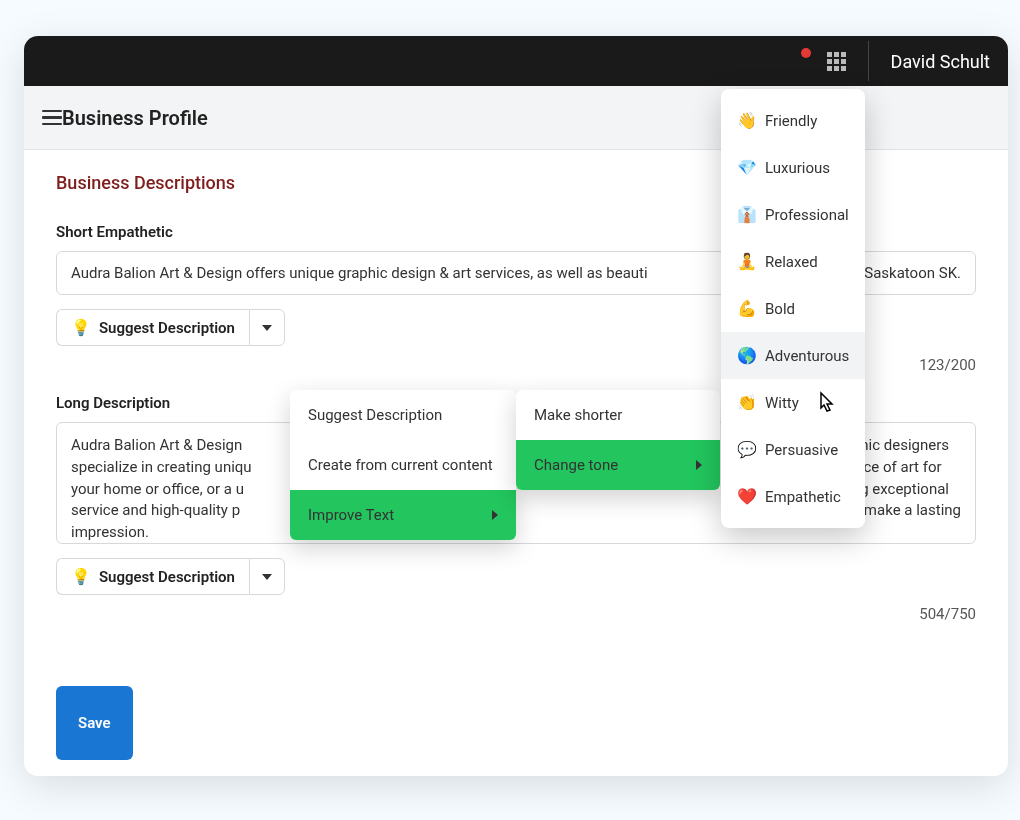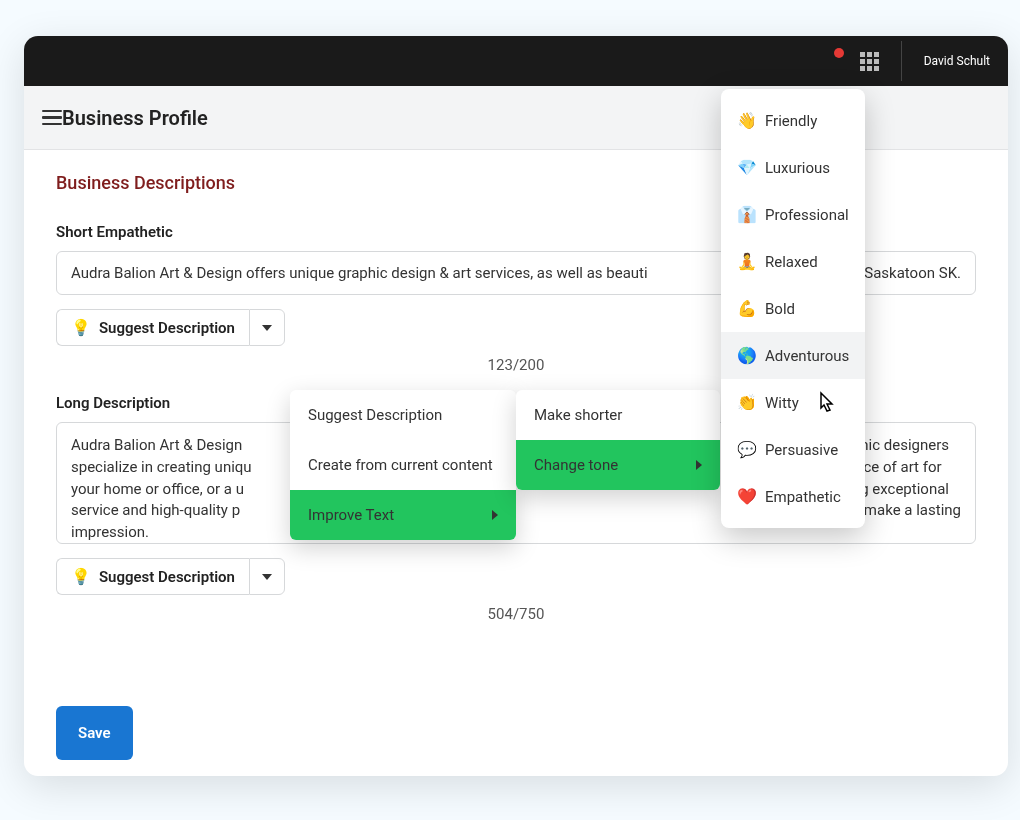--- a/index.html
+++ b/index.html
@@ -1,40 +1,40 @@
 <!DOCTYPE html>
 <html><head>
 <meta charset="utf-8">
 <style>
 * { box-sizing: border-box; margin: 0; padding: 0; font-family: -apple-system, BlinkMacSystemFont, "Segoe UI", Roboto, Arial, sans-serif; }
 html, body { width: 1020px; height: 820px; background: #f5fbff; overflow: hidden; }
 .app-window { position: absolute; left: 24px; top: 36px; width: 984px; height: 740px; background: #fff; border-radius: 14px; box-shadow: 0 10px 40px rgba(0,0,0,0.12); overflow: hidden; }
-.top-bar { height: 50px; background: #1a1a1a; display: flex; align-items: center; justify-content: flex-end; color: #fff; font-size: 12px; padding: 0 18px; gap: 22px; }
+.top-bar { height: 50px; background: #1a1a1a; display: flex; align-items: center; justify-content: flex-end; color: #fff; font-size: 18px; padding: 0 18px; gap: 22px; }
 .top-bar-apps-icon { display: grid; grid-template-columns: repeat(3,5px); grid-template-rows: repeat(3,5px); gap: 2px; }
 .top-bar-apps-icon span { background:#bbb; width:5px; height:5px; }
 .top-bar-divider { width:1px; height:40px; background:#444; }
 .top-bar-notif { position:relative; width:14px; height:14px; }
 .top-bar-notif .dot { position:absolute; top:-6px; right:-6px; width:10px; height:10px; background:#e53935; border-radius:50%; }
 .sub-header { height: 64px; background:#f3f4f5; border-bottom:1px solid #e2e3e5; display:flex; align-items:center; padding:0 18px; }
 .hamburger-icon { display:flex; flex-direction:column; gap:4px; cursor:pointer; }
 .hamburger-icon span { display:block; width:20px; height:2.5px; background:#333; border-radius:1px; }
 .page-title { font-size:20px; font-weight:600; color:#222; }
 .content { padding: 22px 32px 24px 32px; position:relative; height: calc(100% - 114px); }
 .section-heading { font-size:18px; color:#7f1d1d; font-weight:500; margin-bottom:30px; }
 .field-label { font-size:15px; font-weight:600; color:#222; margin-bottom:10px; }
 .text-input { width:100%; border:1px solid #d6d8da; border-radius:6px; padding:12px 14px; font-size:15px; color:#333; background:#fff; }
 .long-box { width:100%; border:1px solid #d6d8da; border-radius:6px; padding:12px 14px; font-size:15px; color:#333; background:#fff; line-height:1.45; }
 .suggest-row { display:flex; margin-top:14px; }
 .suggest-btn { display:flex; align-items:center; gap:8px; border:1px solid #d6d8da; border-right:none; border-radius:6px 0 0 6px; padding:8px 14px; background:#fff; font-size:15px; font-weight:600; color:#222; cursor:pointer; }
 .suggest-caret { border:1px solid #d6d8da; border-radius:0 6px 6px 0; padding:8px 12px; background:#fff; cursor:pointer; display:flex; align-items:center; }
 .caret-down { width:0; height:0; border-left:5px solid transparent; border-right:5px solid transparent; border-top:6px solid #333; }
 .bulb-icon { font-size:16px; }
-.counter { text-align:center; font-size:15px; color:#555; margin-top:10px; }
+.counter { text-align:right; font-size:15px; color:#555; margin-top:10px; }
 .block { margin-bottom: 20px; }
-.save-btn { position:absolute; left:32px; bottom:16px; background:#1976d2; color:#fff; font-weight:600; font-size:15px; padding:18px 22px; border:none; border-radius:6px; cursor:pointer; }
+.save-btn { position:absolute; left:32px; bottom:16px; background:#1976d2; color:#fff; font-weight:600; font-size:15px; padding:28px 22px; border:none; border-radius:6px; cursor:pointer; }
 
 .dropdown1 { position:absolute; left:266px; top:354px; width:226px; background:#fff; border-radius:6px; box-shadow:0 8px 24px rgba(0,0,0,0.18); overflow:hidden; z-index:30; }
 .dropdown2 { position:absolute; left:492px; top:354px; width:204px; background:#fff; border-radius:6px; box-shadow:0 8px 24px rgba(0,0,0,0.18); overflow:hidden; z-index:31; }
 .submenu-item, .menu-item { padding:16px 18px; font-size:15px; color:#333; display:flex; align-items:center; justify-content:space-between; cursor:pointer; }
 .menu-item.hl, .submenu-item.hl { background:#22c55e; }
 .caret-right { width:0; height:0; border-top:5px solid transparent; border-bottom:5px solid transparent; border-left:6px solid #333; }
 
 .tone-panel { position:absolute; left:697px; top:53px; width:144px; background:#fff; border-radius:8px; box-shadow:0 10px 30px rgba(0,0,0,0.22); z-index:50; padding:8px 0; }
 .tone-item { padding:14px 16px; font-size:15px; color:#333; display:flex; align-items:center; gap:10px; cursor:pointer; }
 .tone-item.hl { background:#f2f3f4; }

